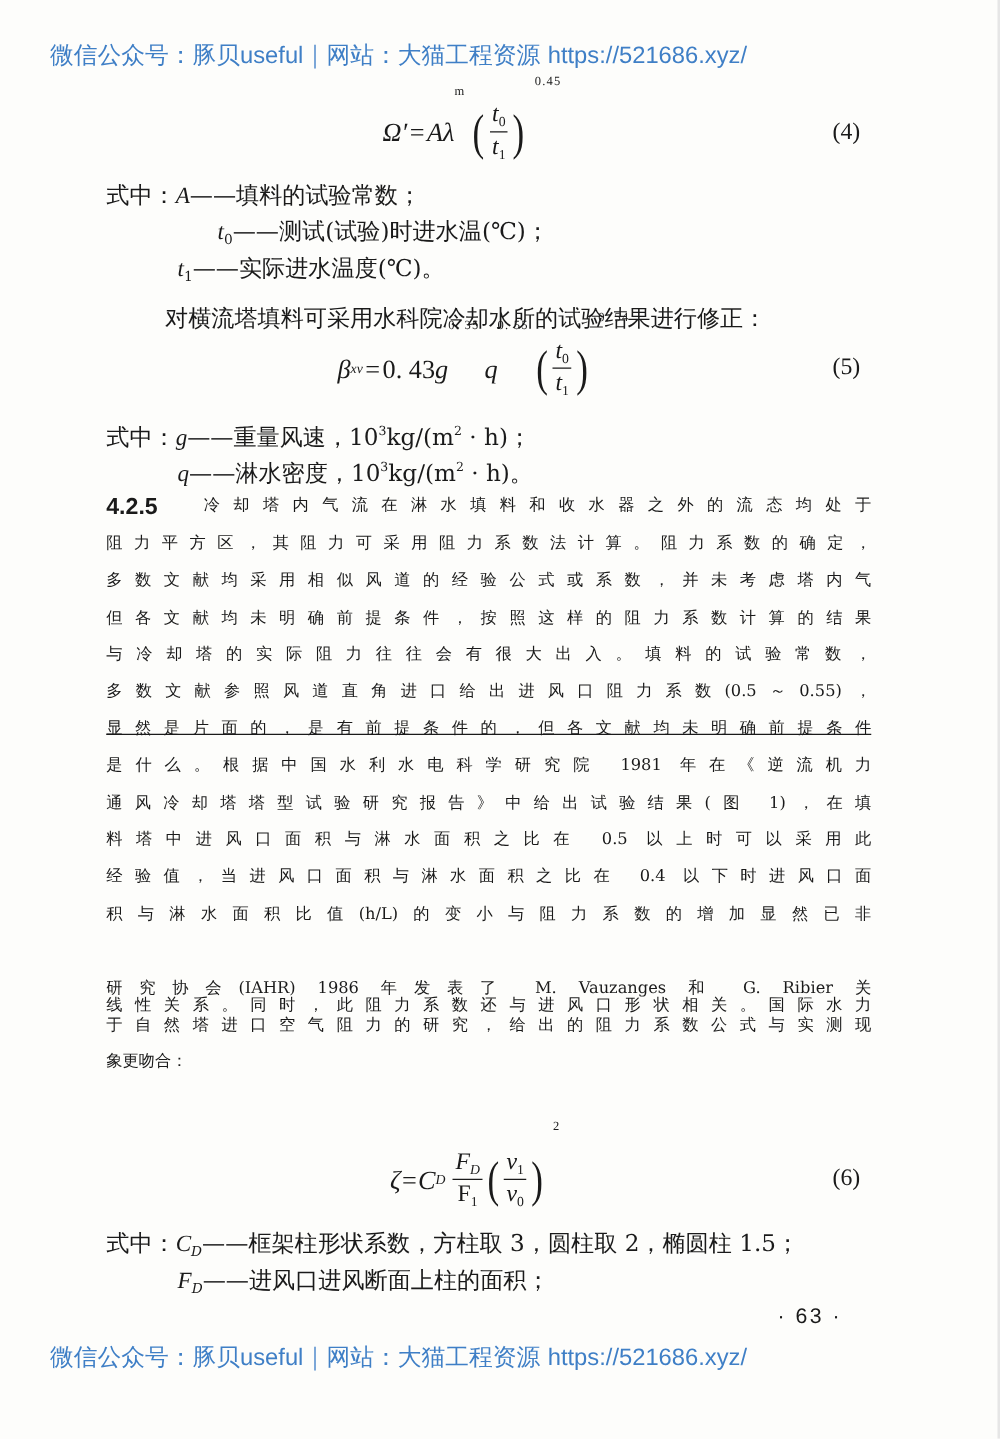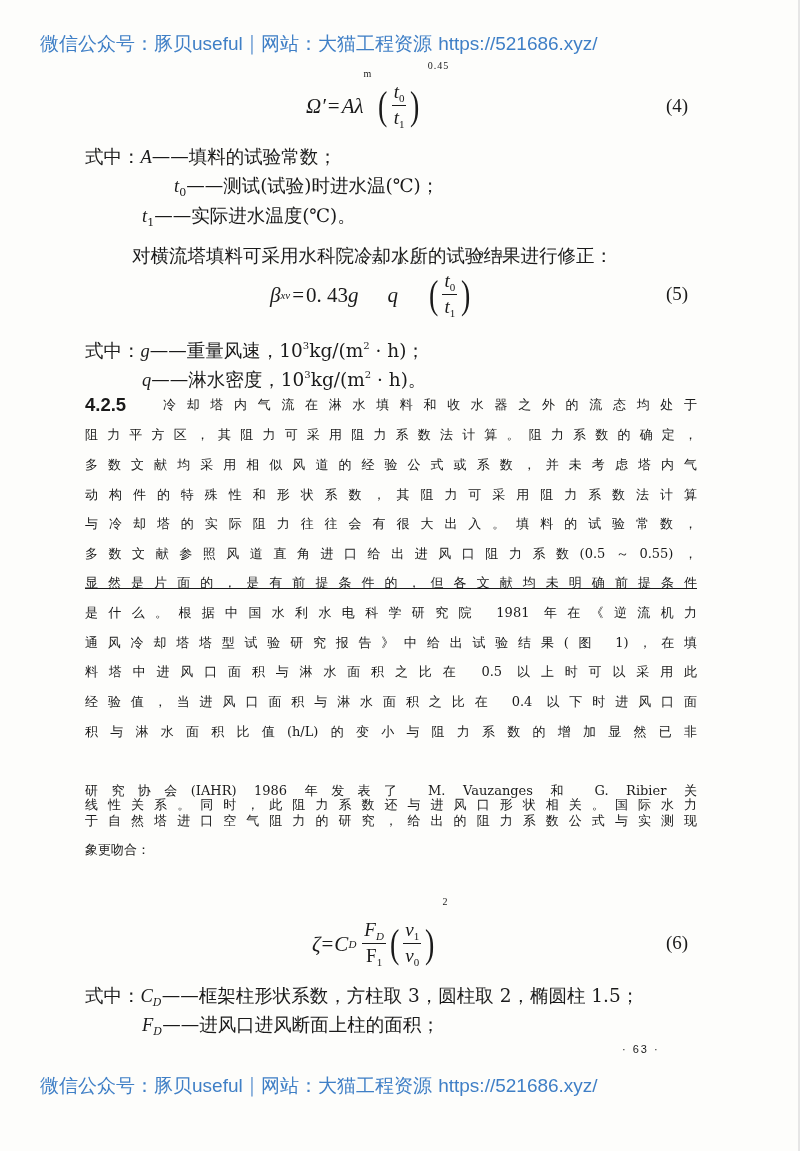--- a/index.html
+++ b/index.html
@@ -32,21 +32,21 @@
     position: absolute; font-family: "Liberation Serif", "DejaVu Serif", serif;
     font-size: 21px; white-space: nowrap; display: flex; align-items: center;
   }
   .eq .it { font-style: italic; }
   .frac { display: inline-flex; flex-direction: column; align-items: center; margin: 0 2px; line-height: 1; vertical-align: middle; }
   .frac .num { border-bottom: 1px solid #1a1a1a; padding: 0 2px 1px; font-size: 19px; }
   .frac .den { padding: 2px 2px 0; font-size: 19px; }
   .paren { font-size: 40px; line-height: 1; font-weight: 200; transform: scaleX(0.7); display: inline-block; }
   .eqsup { font-size: 10px; align-self: flex-start; margin-top: -10px; letter-spacing: 1px; }
   .eqno { position: absolute; left: 666px; font-size: 19px; font-family: "Liberation Serif", "DejaVu Serif", serif; }
-  .pageno { position: absolute; left: 622px; top: 1043px; font-size: 11px; font-family: "Liberation Sans", "DejaVu Sans", sans-serif; letter-spacing: 2px; }
+  .pageno { position: absolute; left: 622px; top: 1043px; font-size: 17px; font-family: "Liberation Sans", "DejaVu Sans", sans-serif; letter-spacing: 2px; }
   .edge { position: absolute; right: 0; top: 0; width: 2px; height: 1151px; background: #e6e6e6; }
 </style>
 </head>
 <body>
 
 <div class="edge"></div>
 
 <div class="watermark" style="top:31px;">
   <span>微信公众号：豚贝</span><span class="mono">useful</span><span class="sep">|</span><span>网站：大猫工程资源</span> <span class="mono">https://521686.xyz/</span>
 </div>
@@ -101,21 +101,21 @@
   <span>式中：</span><span class="sym">g</span><span>——重量风速，10</span><span class="sup">3</span><span>kg/(m</span><span class="sup">2</span><span> · h)；</span>
 </div>
 <div class="def" style="left:142px; top:363px;">
   <span class="sym">q</span><span>——淋水密度，10</span><span class="sup">3</span><span>kg/(m</span><span class="sup">2</span><span> · h)。</span>
 </div>
 
 <div class="def bold" style="left:85px; top:393px; font-family:'Liberation Sans','DejaVu Sans',sans-serif;">4.2.5</div>
 <div class="line" style="left:163px; width:534px; top:393px;">冷却塔内气流在淋水填料和收水器之外的流态均处于</div>
 <div class="line" style="top:423px;">阻力平方区，其阻力可采用阻力系数法计算。阻力系数的确定，</div>
 <div class="line" style="top:453px;">多数文献均采用相似风道的经验公式或系数，并未考虑塔内气</div>
-<div class="line" style="top:483px;">动构件的特殊性和形状系数，其阻力可采用阻力系数法计算</div>
+<div class="line" style="top:483px;">但各文献均未明确前提条件，按照这样的阻力系数计算的结果</div>
 <div class="line" style="top:512px;">与冷却塔的实际阻力往往会有很大出入。填料的试验常数，</div>
 <div class="line" style="top:542px;">多数文献参照风道直角进口给出进风口阻力系数(0.5～0.55)，</div>
 <div class="line" style="top:571px;text-decoration:underline;">显然是片面的，是有前提条件的，但各文献均未明确前提条件</div>
 <div class="line" style="top:601px;">是什么。根据中国水利水电科学研究院 1981 年在《逆流机力</div>
 <div class="line" style="top:631px;">通风冷却塔塔型试验研究报告》中给出试验结果(图 1)，在填</div>
 <div class="line" style="top:660px;">料塔中进风口面积与淋水面积之比在 0.5 以上时可以采用此</div>
 <div class="line" style="top:690px;">经验值，当进风口面积与淋水面积之比在 0.4 以下时进风口面</div>
 <div class="line" style="top:720px;">积与淋水面积比值(h/L)的变小与阻力系数的增加显然已非</div>
 <div class="line" style="top:749px;margin-top:44px;">线性关系。同时，此阻力系数还与进风口形状相关。国际水力</div>
 <div class="line" style="top:779px;">研究协会(IAHR) 1986 年发表了 M. Vauzanges 和 G. Ribier 关</div>

